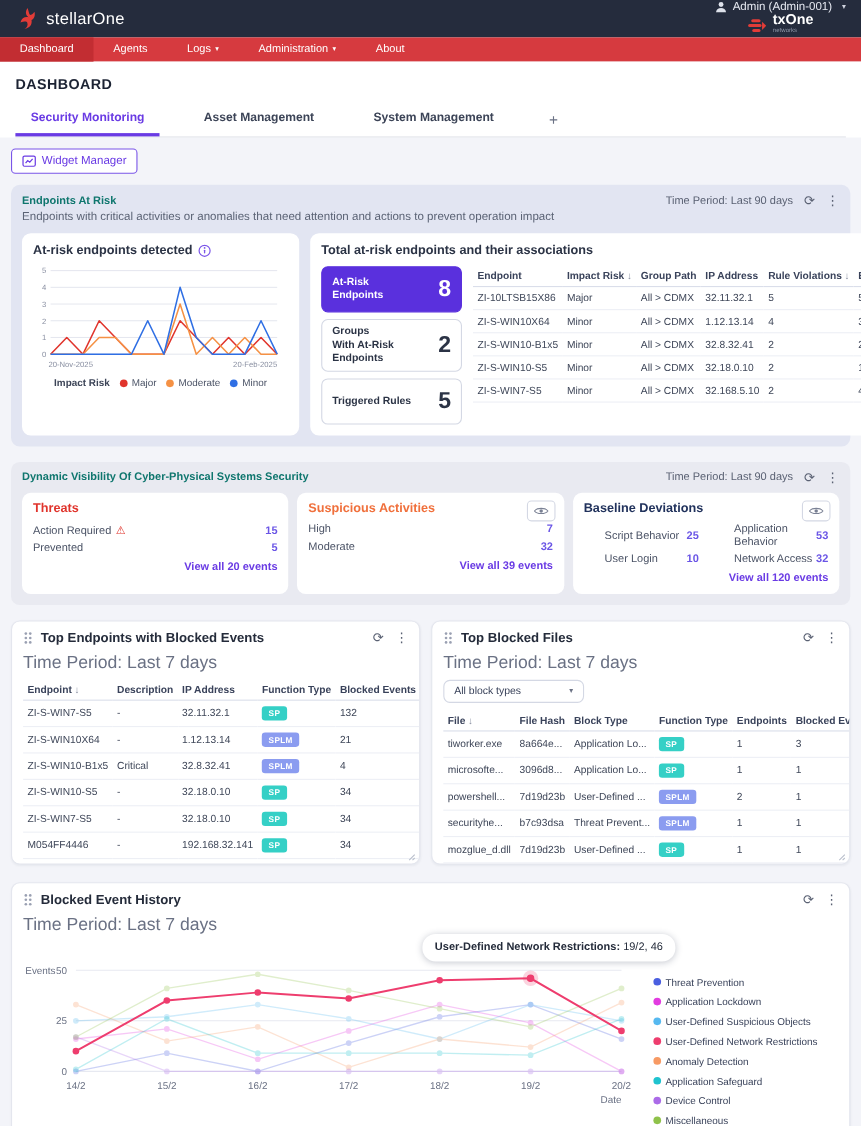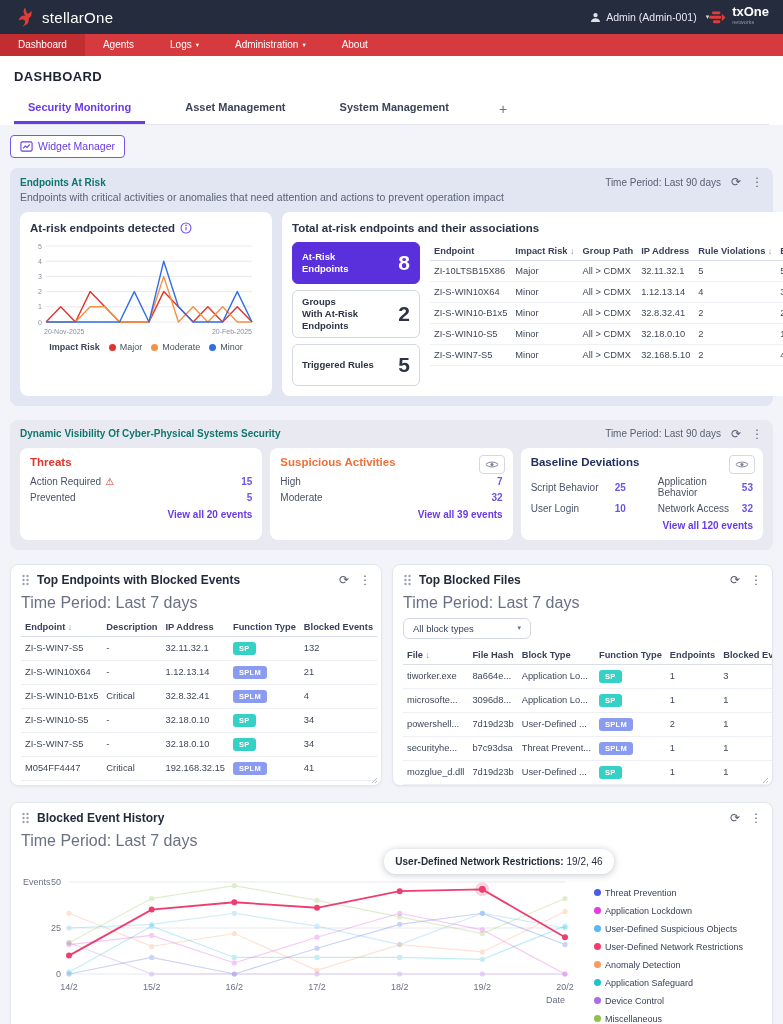--- a/index.html
+++ b/index.html
@@ -7,21 +7,21 @@
   body {
     font-family: "Liberation Sans", sans-serif;
     background: #f3f4f9;
     color: #2d3547;
     width: 783px; height: 1024px; overflow: hidden;
     font-size: 10px;
   }
   
   .topbar { height: 34px; background: #252c3d; display: flex; align-items: center; justify-content: space-between; padding: 0 14px; }
   .brand { display: flex; align-items: center; gap: 6px; color: #fff; font-size: 15px; font-weight: 400; letter-spacing: .3px; }
-  .topbar-right { display: flex; gap: 0; }
+  .topbar-right { display: flex; align-items: center; gap: 0; flex-direction: column; }
   .user-menu { display: flex; align-items: center; gap: 5px; color: #e6e9f1; font-size: 10.5px; cursor: pointer; }
   .user-caret { font-size: 7px; color: #cfd3de; margin-left: 4px; }
   .txone { display: flex; align-items: center; gap: 4px; }
   .txone-text { color: #fff; font-size: 13px; font-weight: 700; line-height: 11px; }
   .txone-sub { color: #8f97a8; font-size: 5.5px; font-weight: 400; display: block; }
   
   .rednav { height: 22px; background: #d63a3f; display: flex; }
   .rednav .nav-item { color: #ffffff; font-size: 10px; line-height: 22px; padding: 0 18px; cursor: pointer; display: flex; align-items: center; gap: 4px; }
   .rednav .nav-item.active { background: #c22d32; }
   .rednav .caret { font-size: 6.5px; }
@@ -76,21 +76,21 @@
   
   .sec2-body { display: flex; gap: 8px; margin-top: 8px; }
   .mini-card { flex: 1; background: #fff; border-radius: 8px; padding: 8px 10px 9px; position: relative; }
   .mini-title { font-size: 11.5px; font-weight: 700; margin-bottom: 6px; }
   .t-red { color: #e0342c; } .t-orange { color: #f0703c; } .t-navy { color: #21325c; }
   .kv-row { display: flex; justify-content: space-between; align-items: center; font-size: 10px; color: #4a5265; padding: 2.5px 0; }
   .kv-val { color: #6a55e6; font-weight: 700; }
   .warn { color: #e0342c; font-size: 10px; margin-left: 4px; }
   .view-link { text-align: right; color: #6A3BE4; font-weight: 700; font-size: 10px; margin-top: 3px; cursor: pointer; }
   .eye-btn { position: absolute; top: 7px; right: 8px; width: 26px; height: 19px; border: 1px solid #d4d8e4; border-radius: 4px; display: flex; align-items: center; justify-content: center; cursor: pointer; background:#fff; }
-  .baseline-grid { display: grid; grid-template-columns: 1fr 1fr; column-gap: 32px; }
+  .baseline-grid { display: grid; grid-template-columns: 1fr 1fr; column-gap: 32px; margin-left: 19px; }
   
   .cards-row { display: flex; gap: 10px; margin-top: 14px; }
   .widget-card { background: #fff; border: 1px solid #e4e6ee; border-radius: 8px; box-shadow: 0 1px 2px rgba(20,30,60,.05); padding: 8px 10px 10px; position: relative; overflow: hidden; }
   .wc-endpoints { width: 372px; flex: none; height: 222px; }
   .wc-files { flex: 1; height: 222px; }
   .wc-head { display: flex; align-items: center; gap: 7px; }
   .wc-title { font-size: 12px; font-weight: 700; color: #242b3a; flex: 1; }
   .wc-icons { display: flex; gap: 10px; }
   .wc-time { font-size: 16px; color: #6a7184; margin: 7px 0 6px; }
   .drag-handle { cursor: grab; display: flex; }
@@ -469,20 +469,27 @@
                   <td class="link">ZI-S-WIN10-S5</td>
                   <td>-</td>
                   <td>32.18.0.10</td>
                   <td><span class="badge badge-sp">SP</span></td>
                   <td class="num">34</td>
                 </tr>
                 <tr>
                   <td class="link">ZI-S-WIN7-S5</td>
                   <td>-</td>
                   <td>32.18.0.10</td>
+                  <td><span class="badge badge-sp">SP</span></td>
+                  <td class="num">34</td>
+                </tr>
+                <tr>
+                  <td class="link">M054FF4446</td>
+                  <td>-</td>
+                  <td>192.168.32.141</td>
                   <td><span class="badge badge-sp">SP</span></td>
                   <td class="num">34</td>
                 </tr>
                 <tr>
                   <td class="link">M054FF4447</td>
                   <td>Critical</td>
                   <td>192.168.32.15</td>
                   <td><span class="badge badge-splm">SPLM</span></td>
                   <td class="num">41</td>
                 </tr>

